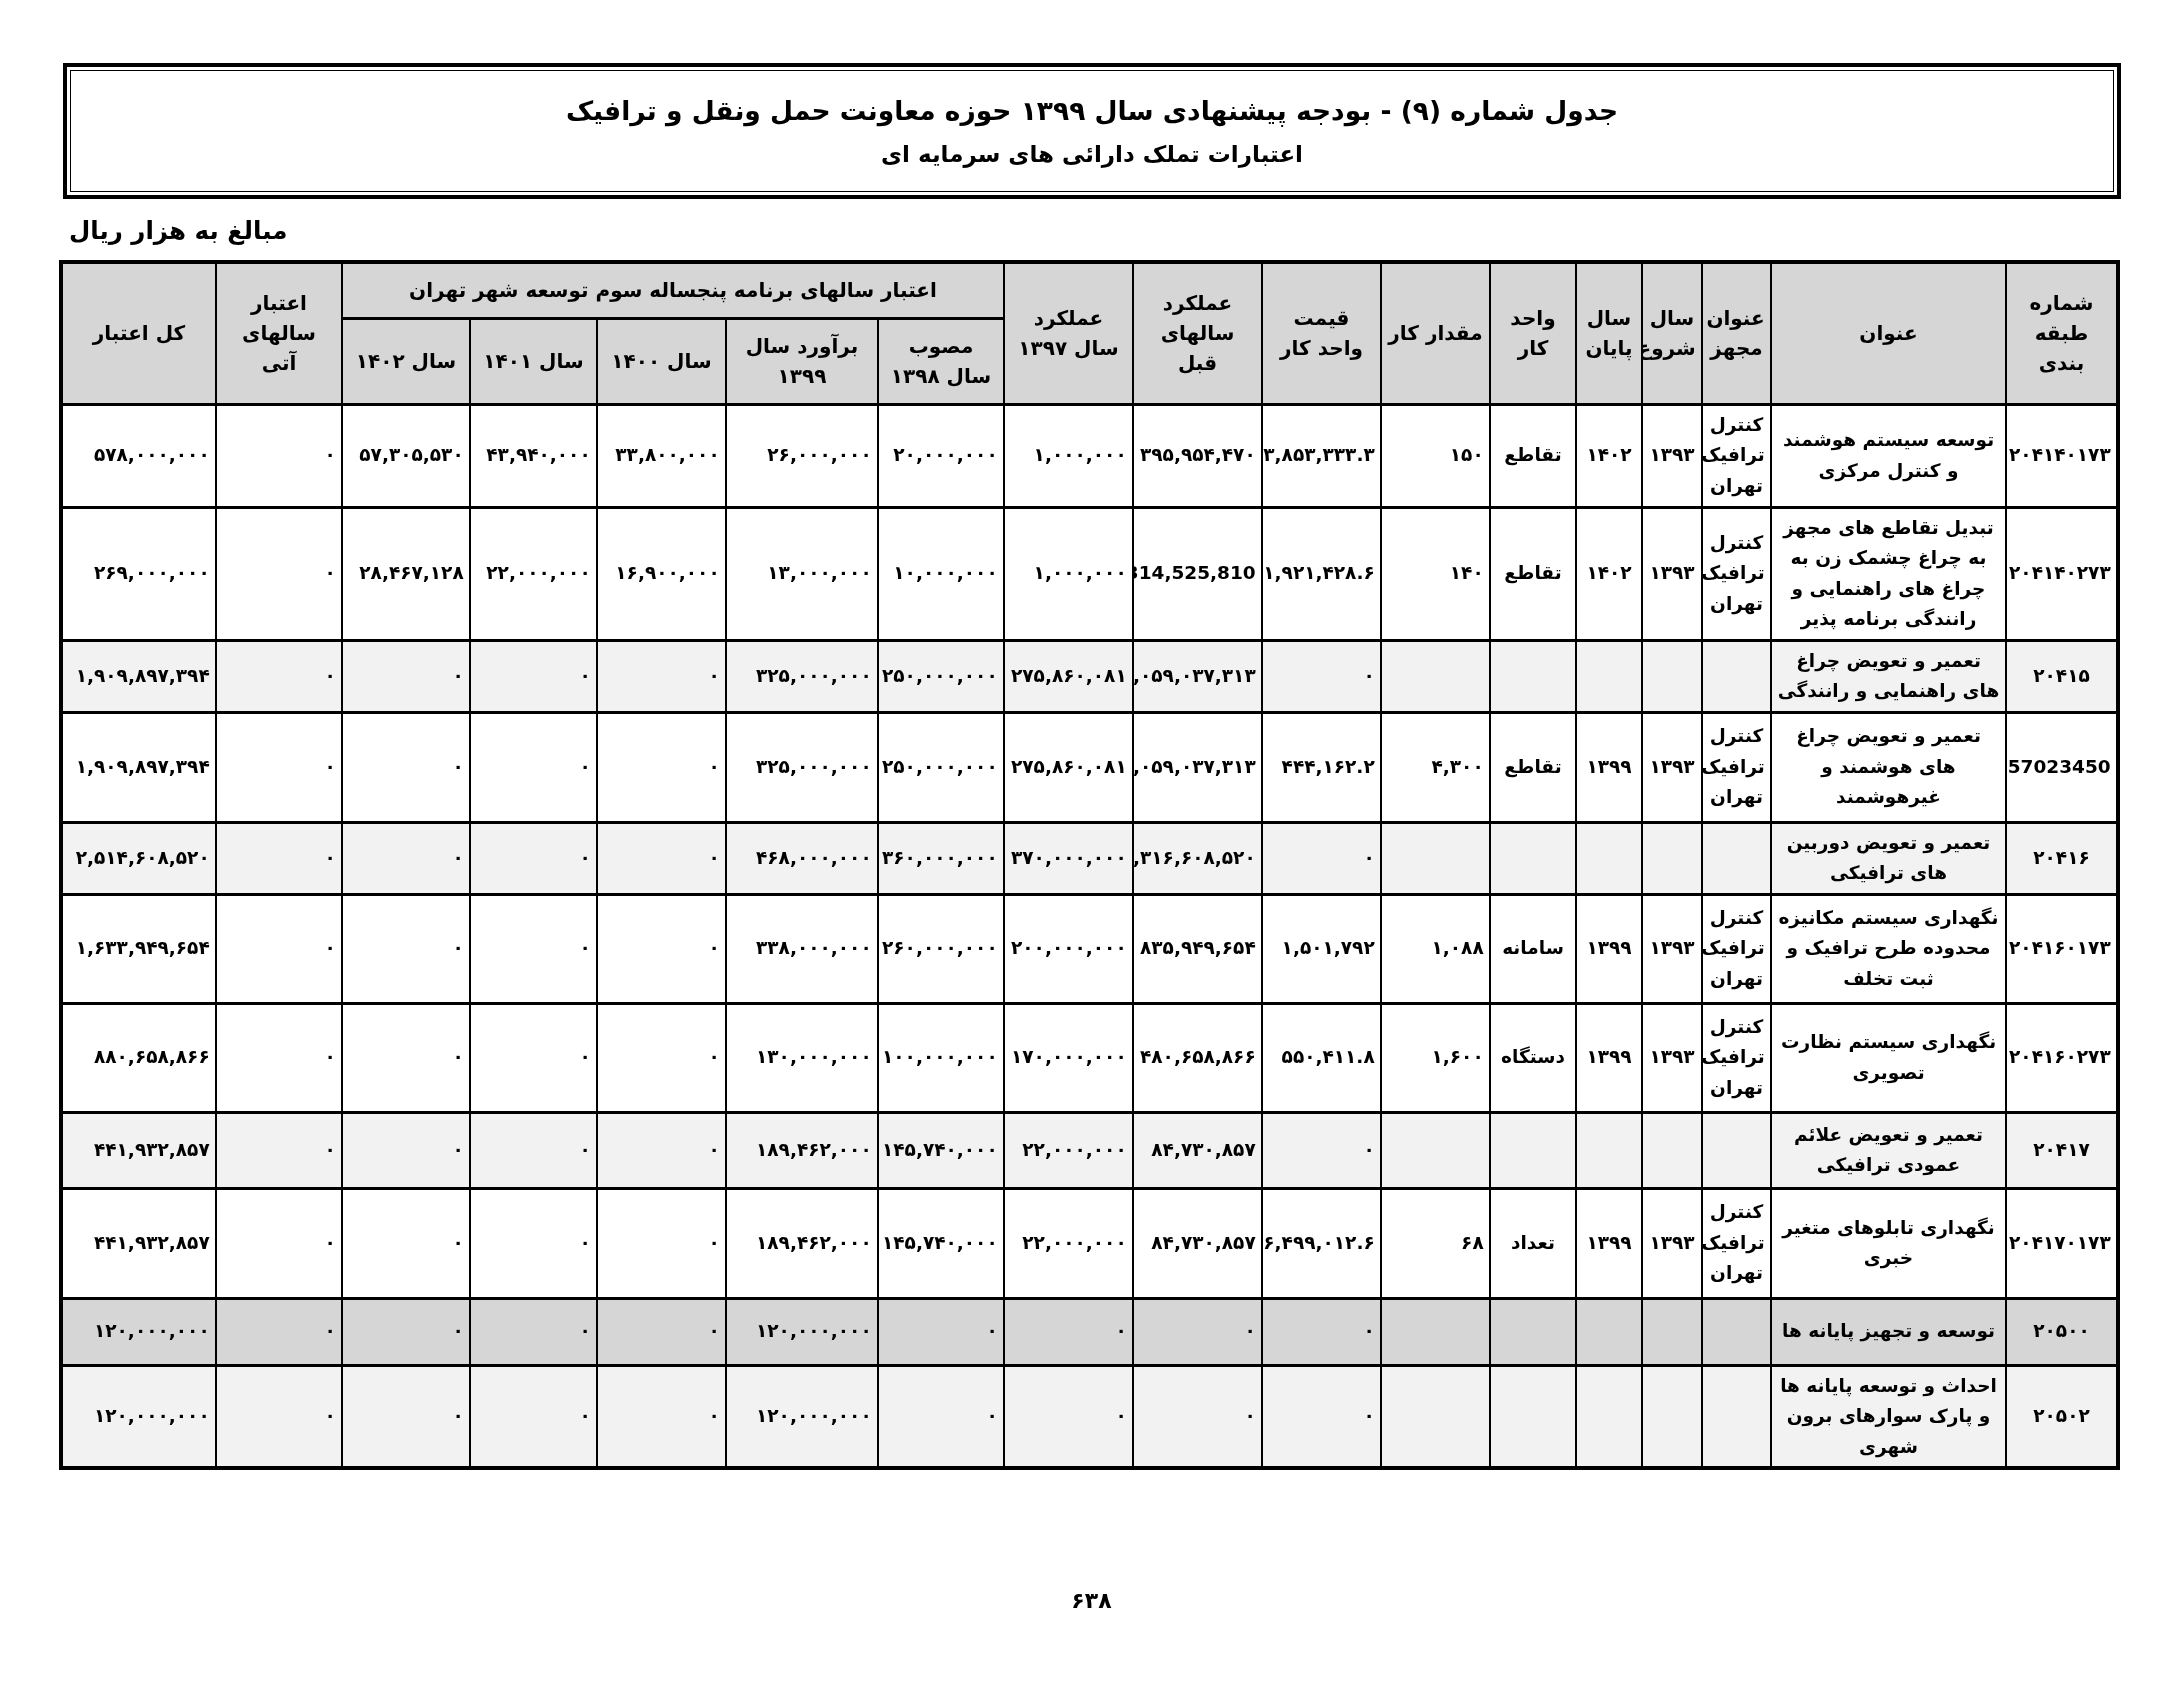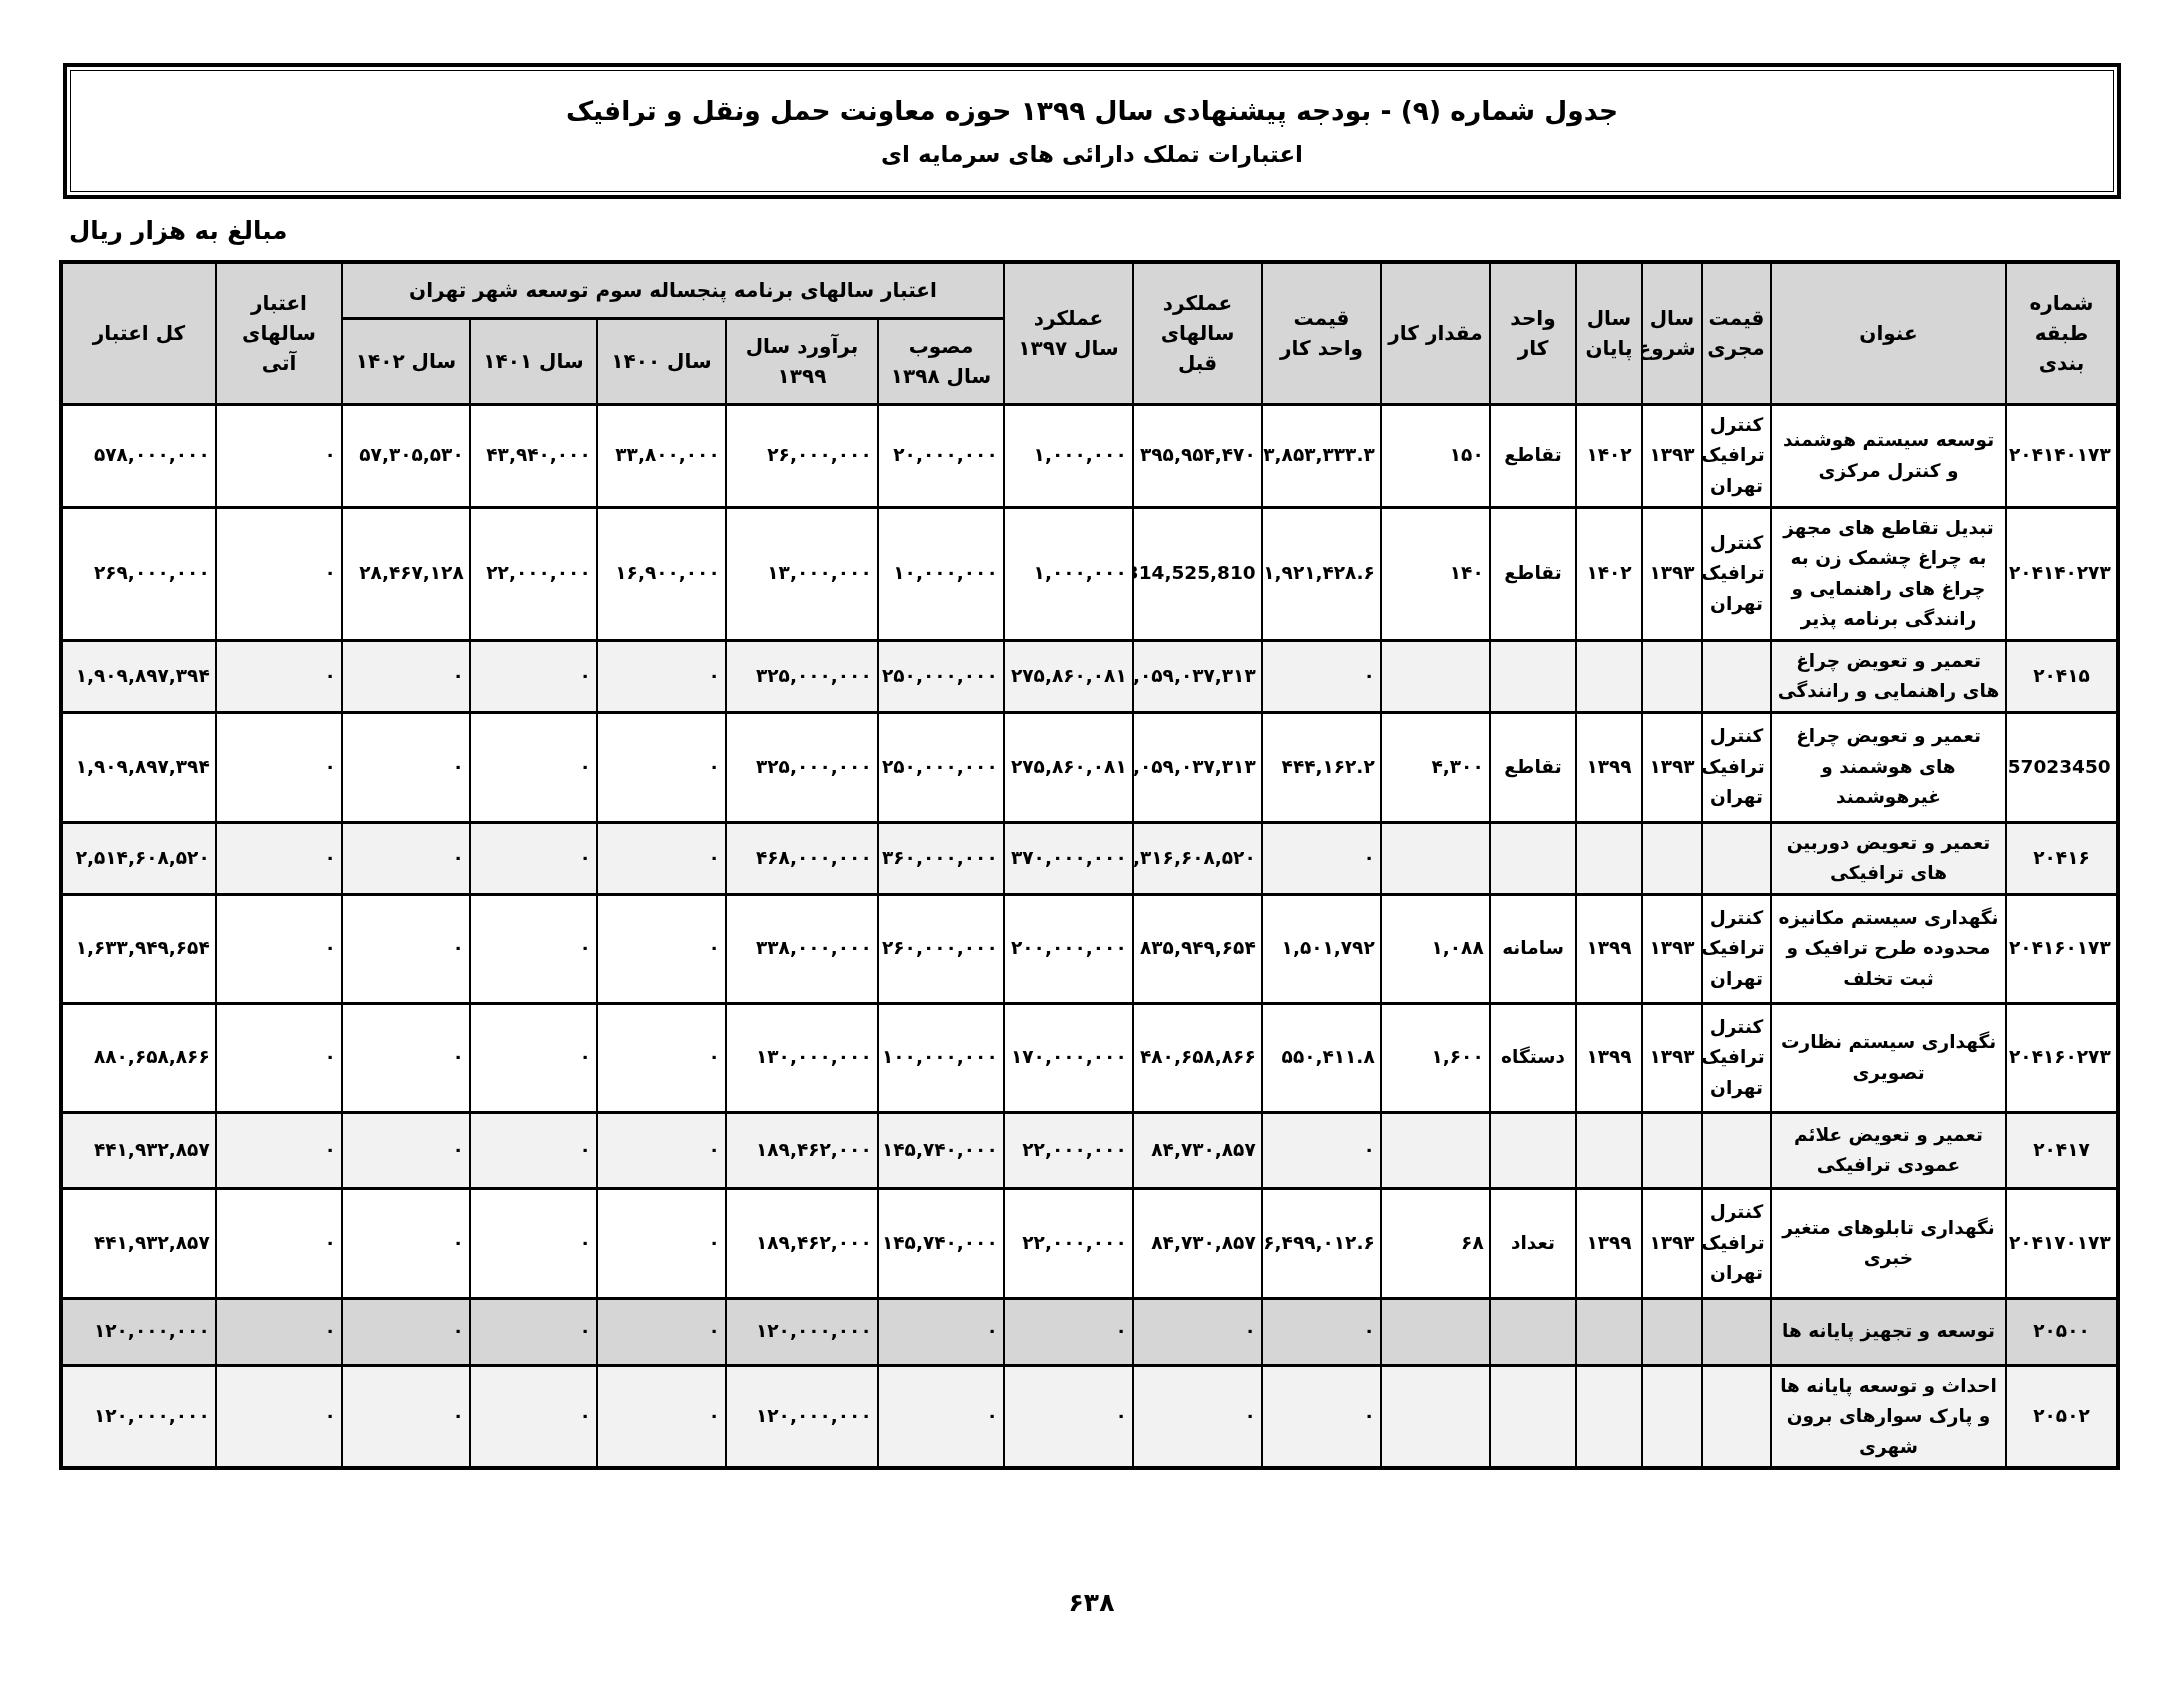--- a/index.html
+++ b/index.html
@@ -35,21 +35,21 @@
     box-sizing:border-box;vertical-align:middle;overflow:hidden;
     padding:4px 5.3px;line-height:1.65;word-break:normal;
   }
   thead th{background:#d6d6d6;font-size:20px;text-align:center;line-height:1.5;}
   tr.h1{height:56px;} tr.h2{height:86px;}
   td{font-size:18.5px;text-align:center;}
   td.n{text-align:right;}
   tr.sum td{background:#f2f2f2;}
   tr.dark td{background:#d6d6d6;}
 
-  .page-num{position:absolute;top:1588px;left:0;width:100%;text-align:center;font-size:25px;}
+  .page-num{position:absolute;top:1588px;left:0;width:100%;text-align:center;font-size:22px;}
 </style>
 </head>
 <body>
 
 <div class="page">
 
   <div class="title-box">
     <div class="title-inner">
       <div class="title-line1">جدول شماره (۹) - بودجه پیشنهادی سال ۱۳۹۹ حوزه معاونت حمل ونقل و ترافیک</div>
       <div class="title-line2">اعتبارات تملک دارائی های سرمایه ای</div>
@@ -75,21 +75,21 @@
       <col style="width:129px">
         <col style="width:127px">
         <col style="width:128px">
       <col style="width:126px">
         <col style="width:155px">
     </colgroup>
     <thead>
       <tr class="h1">
         <th rowspan="2">شماره طبقه بندی</th>
         <th rowspan="2">عنوان</th>
-        <th rowspan="2">قیمت مجری</th>
+        <th rowspan="2">عنوان مجهز</th>
         <th rowspan="2">سال شروع</th>
         <th rowspan="2">سال پایان</th>
         <th rowspan="2">واحد کار</th>
         <th rowspan="2">مقدار کار</th>
         <th rowspan="2">قیمت واحد کار</th>
         <th rowspan="2">عملکرد سالهای قبل</th>
         <th rowspan="2">عملکرد سال ۱۳۹۷</th>
         <th colspan="5">اعتبار سالهای برنامه پنجساله سوم توسعه شهر تهران</th>
         <th rowspan="2">اعتبار سالهای آتی</th>
         <th rowspan="2">کل اعتبار</th>

